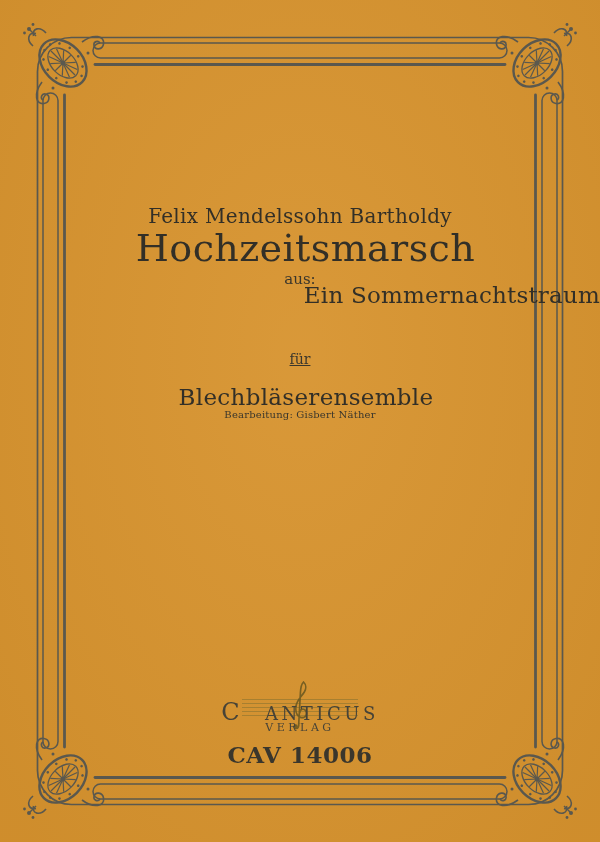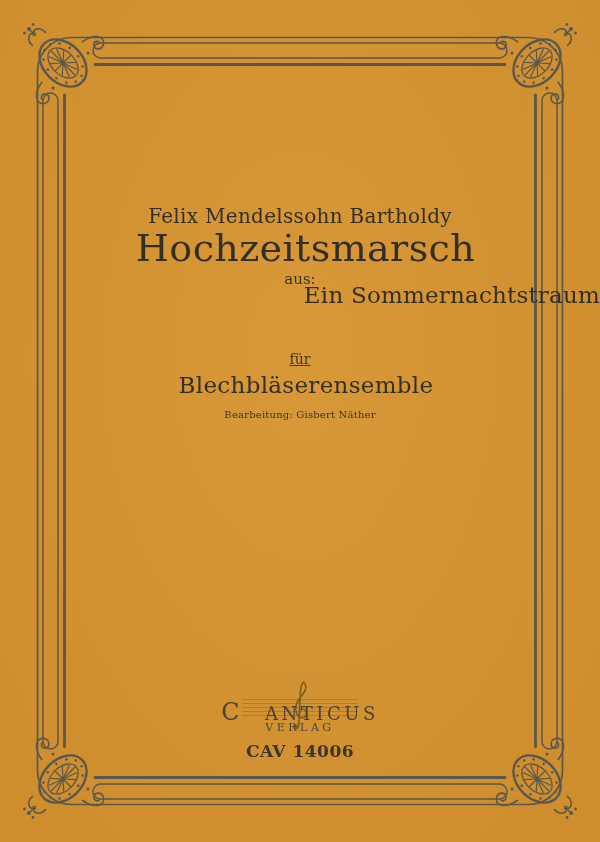--- a/index.html
+++ b/index.html
@@ -21,35 +21,35 @@
   }
   .frame{position:absolute;left:0;top:0;}
   .frame .stroked{stroke:var(--color-frame);fill:none;}
   .frame .filled{fill:var(--color-frame);stroke:none;}
   .ctr{position:absolute;left:0;right:0;text-align:center;line-height:1;white-space:nowrap;}
   .composer{top:194px;font-size:20px;color:var(--color-text-primary);letter-spacing:0.3px;margin-top:12px;}
   .title{top:229px;font-size:38px;color:var(--color-text-primary);letter-spacing:0.4px;font-weight:500;margin-left:11px;}
   .origin-label{top:272px;font-size:15px;color:var(--color-text-secondary);}
   .origin-work{top:284px;font-size:23px;color:var(--color-text-primary);letter-spacing:0.2px;text-align:right;}
   .for-label{top:352px;font-size:14px;color:var(--color-text-secondary);text-decoration:underline;}
-  .ensemble{top:374px;font-size:23px;color:var(--color-text-primary);letter-spacing:0.3px;padding-left:12px;}
+  .ensemble{top:386px;font-size:23px;color:var(--color-text-primary);letter-spacing:0.3px;padding-left:12px;}
   .arranger{top:410px;font-size:10px;color:var(--color-text-secondary);letter-spacing:0.2px;}
   .staff-lines{
     position:absolute;left:242px;top:699px;width:116px;height:17px;
     background:repeating-linear-gradient(to bottom,var(--color-staff) 0,var(--color-staff) 1px,transparent 1px,transparent 4px);
     opacity:0.65;
   }
   .clef{position:absolute;left:290px;top:681px;width:20px;height:50px;opacity:0.88;}
   .clef-stroke{stroke:var(--color-clef);stroke-width:2;fill:none;stroke-linecap:round;}
   .clef-fill{fill:var(--color-clef);}
   .logo-name{top:700px;font-size:24px;line-height:24px;color:var(--color-logo);letter-spacing:3.5px;}
   .logo-initial{font-size:24px;}
   .logo-rest{font-size:18px;margin-left:22px;}
   .logo-sub{top:722px;font-size:11px;color:var(--color-logo);letter-spacing:3.5px;}
-  .catalog{top:743px;font-size:17px;font-weight:bold;color:var(--color-text-secondary);letter-spacing:0.5px;}
+  .catalog{top:743px;font-size:23px;font-weight:bold;color:var(--color-text-secondary);letter-spacing:0.5px;}
 </style>
 </head>
 <body>
 
 <svg class="frame" width="600" height="842" viewBox="0 0 600 842" aria-hidden="true">
   <defs>
     <g id="corner-orn">
       <g class="stroked">
         <ellipse transform="rotate(45 63 63)" cx="63" cy="63" rx="27" ry="19.5" stroke-width="2.4"></ellipse>
         <ellipse transform="rotate(45 63 63)" cx="63" cy="63" rx="18" ry="11.5" stroke-width="1.3"></ellipse>

